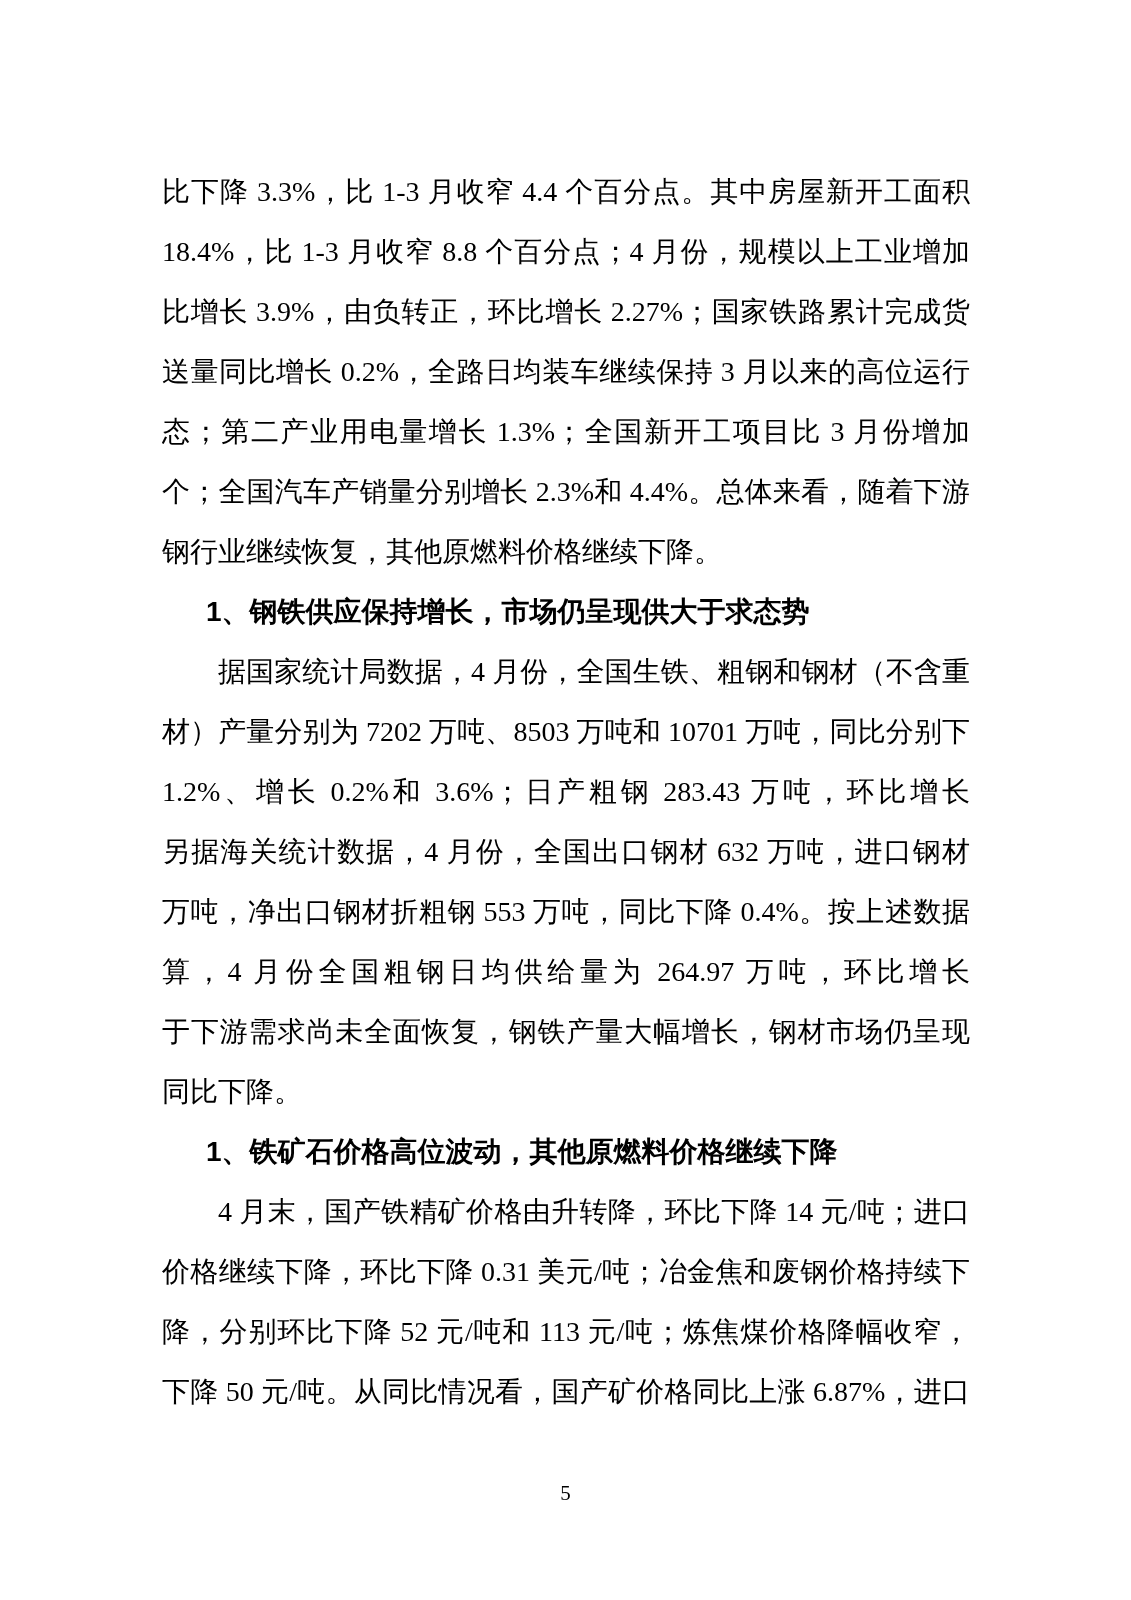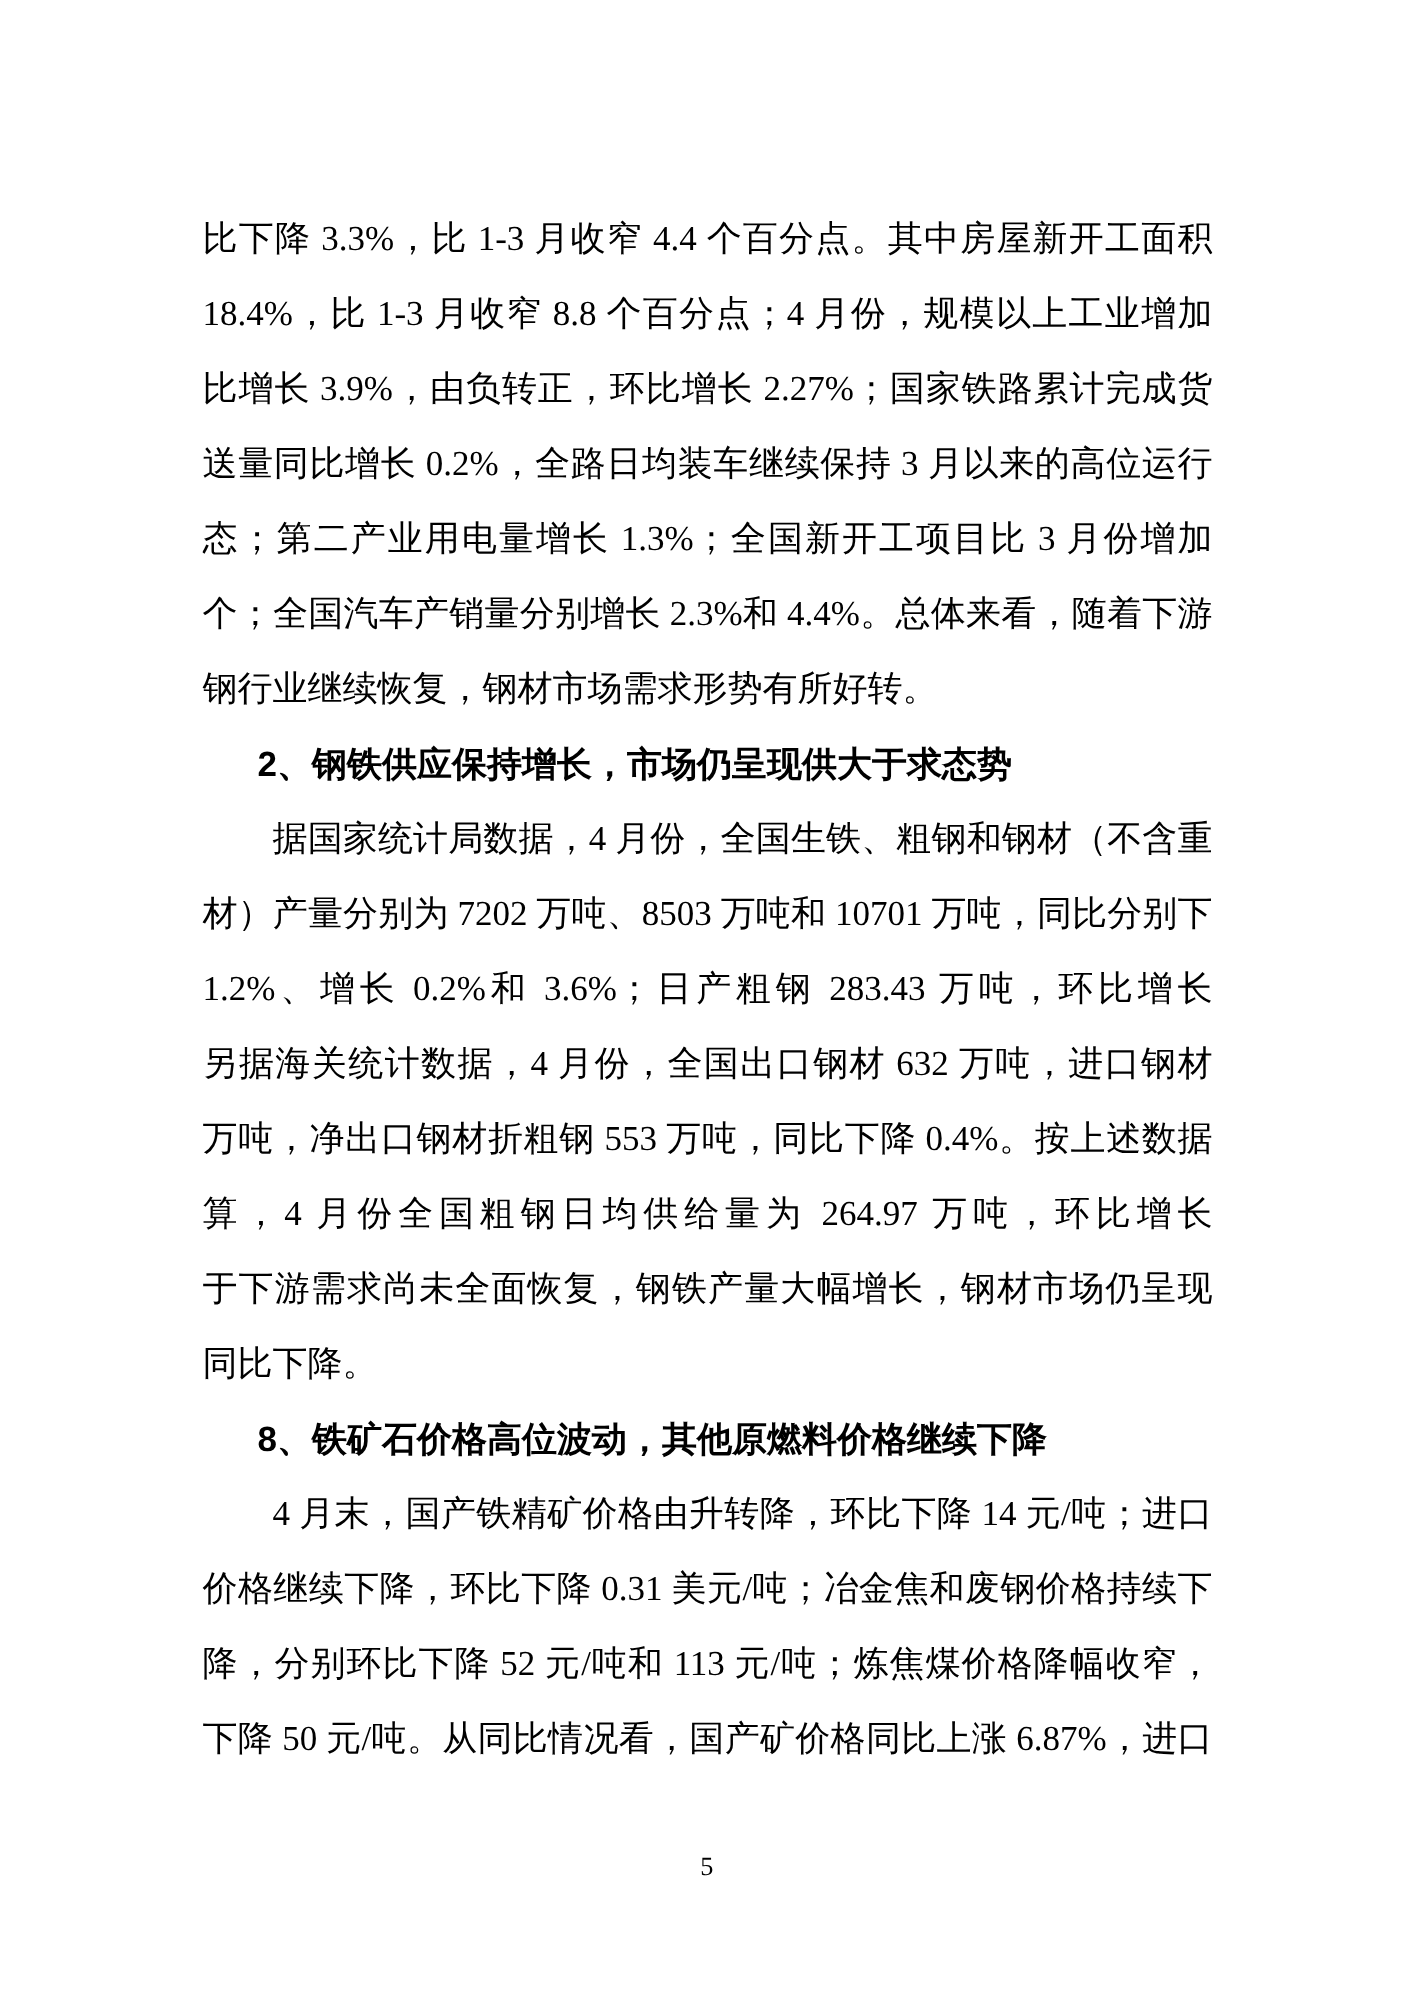--- a/index.html
+++ b/index.html
@@ -60,30 +60,30 @@
 <body>
 
 <div class="page">
   <div class="textblock">
     <div class="line j">比下降 3.3%，比 1-3 月收窄 4.4 个百分点。其中房屋新开工面积下降</div>
     <div class="line j">18.4%，比 1-3 月收窄 8.8 个百分点；4 月份，规模以上工业增加值同</div>
     <div class="line j">比增长 3.9%，由负转正，环比增长 2.27%；国家铁路累计完成货物发</div>
     <div class="line j">送量同比增长 0.2%，全路日均装车继续保持 3 月以来的高位运行状</div>
     <div class="line j">态；第二产业用电量增长 1.3%；全国新开工项目比 3 月份增加 10695</div>
     <div class="line j">个；全国汽车产销量分别增长 2.3%和 4.4%。总体来看，随着下游用</div>
-    <div class="line">钢行业继续恢复，钢材市场需求形势有所好转。</div>
-    <div class="line heading">2、钢铁供应保持增长，市场仍呈现供大于求态势</div>
+    <div class="line">钢行业继续恢复，其他原燃料价格继续下降。</div>
+    <div class="line heading">1、钢铁供应保持增长，市场仍呈现供大于求态势</div>
     <div class="line j indent">据国家统计局数据，4 月份，全国生铁、粗钢和钢材（不含重复</div>
     <div class="line j">材）产量分别为 7202 万吨、8503 万吨和 10701 万吨，同比分别下降</div>
     <div class="line j">1.2%、增长 0.2%和 3.6%；日产粗钢 283.43 万吨，环比增长 11.26%。</div>
     <div class="line j">另据海关统计数据，4 月份，全国出口钢材 632 万吨，进口钢材 101</div>
     <div class="line j">万吨，净出口钢材折粗钢 553 万吨，同比下降 0.4%。按上述数据估</div>
     <div class="line j">算，4 月份全国粗钢日均供给量为 264.97 万吨，环比增长 11.88%。由</div>
     <div class="line j">于下游需求尚未全面恢复，钢铁产量大幅增长，钢材市场仍呈现供大</div>
     <div class="line">同比下降。</div>
-    <div class="line heading">8、铁矿石价格高位波动，其他原燃料价格继续下降</div>
+    <div class="line heading">1、铁矿石价格高位波动，其他原燃料价格继续下降</div>
     <div class="line j indent">4 月末，国产铁精矿价格由升转降，环比下降 14 元/吨；进口矿</div>
     <div class="line j">价格继续下降，环比下降 0.31 美元/吨；冶金焦和废钢价格持续下</div>
     <div class="line j">降，分别环比下降 52 元/吨和 113 元/吨；炼焦煤价格降幅收窄，环比</div>
     <div class="line j">下降 50 元/吨。从同比情况看，国产矿价格同比上涨 6.87%，进口矿</div>
   </div>
   <div class="pagenum">5</div>
 </div>
 
 </body></html>

